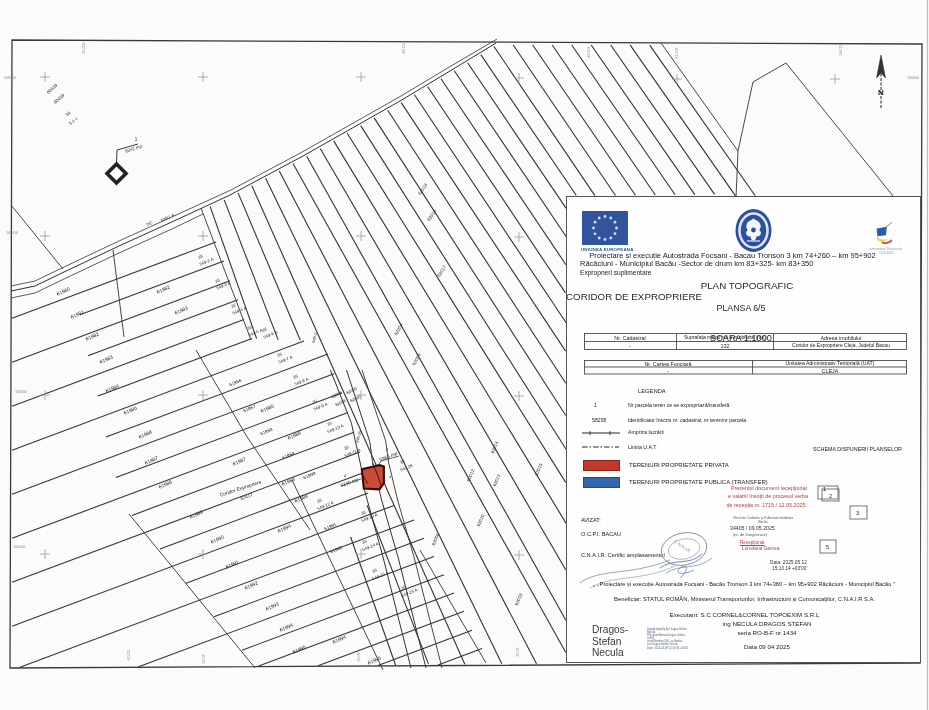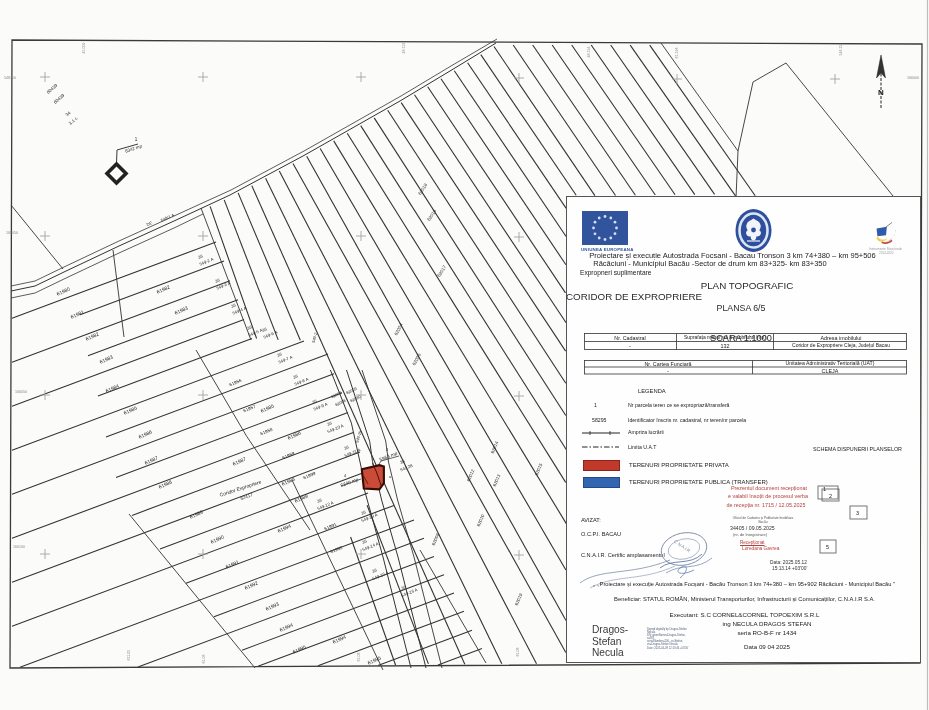--- a/index.html
+++ b/index.html
@@ -286,22 +286,22 @@
 <svg style="position:absolute;left:872px;top:219px" width="28" height="36" viewBox="0 0 32 42">
 <path d="M23 4C18 8 12 12 10 15" stroke="#555" stroke-width="0.9" fill="none"></path>
 <path d="M5 11L17 9L16 19L6 20Z" fill="#2f5bab"></path>
 <path d="M6 20C9 25 15 25 18 22C16 27 8 28 5 23Z" fill="#f0d249"></path>
 <path d="M7 24C11 28 18 28 22 24C27 19 28 14 27 12C28 17 25 22 20 25C15 28 9 27 7 24Z" fill="#c24a42"></path>
 <path d="M11 27C15 29 20 28 23 25" stroke="#c24a42" stroke-width="2" fill="none"></path>
 </svg>
 <div style="position:absolute;left:869px;top:248px;font-size:3.2px;line-height:1.15;color:#999;">Instrumente Structurale</div>
 <div style="position:absolute;left:879px;top:252px;font-size:3.0px;line-height:1.15;color:#999;">2014-2020</div>
 
-<div style="position:absolute;left:580px;top:252px;font-size:7.5px;line-height:1.15;width:305px;text-align:center;color:#1d1d1d;">Proiectare și execuție Autostrada Focsani - Bacau Tronson 3 km 74+380 – km 95+506</div>
-<div style="position:absolute;left:580px;top:260px;font-size:7.5px;line-height:1.15;width:260px;text-align:center;color:#1d1d1d;">Răcăciuni - Municipiul Bacău -Sector de drum km 83+325- km 83+350</div>
+<div style="position:absolute;left:580px;top:252px;font-size:7.5px;line-height:1.15;width:305px;text-align:center;color:#1d1d1d;">Proiectare și execuție Autostrada Focsani - Bacau Tronson 3 km 74+260 – km 95+902</div>
+<div style="position:absolute;left:580px;top:260px;font-size:7.5px;line-height:1.15;width:260px;color:#1d1d1d;">Răcăciuni - Municipiul Bacău -Sector de drum km 83+325- km 83+350</div>
 <div style="position:absolute;left:580px;top:269px;font-size:6.6px;line-height:1.15;color:#222;">Expropneri suplimentare</div>
 
 <div style="position:absolute;left:566px;top:280px;font-size:9.8px;line-height:1.15;width:350px;text-align:center;color:#2a2a2a;padding-left:12px;">PLAN TOPOGRAFIC</div>
 <div style="position:absolute;left:566px;top:291px;font-size:9.8px;line-height:1.15;width:350px;color:#2a2a2a;">CORIDOR DE EXPROPRIERE</div>
 <div style="position:absolute;left:566px;top:303px;font-size:8.8px;line-height:1.15;width:350px;text-align:center;color:#2a2a2a;">PLANSA 6/5</div>
 <div style="position:absolute;left:566px;top:317px;font-size:9.2px;line-height:1.15;width:350px;text-align:center;color:#2a2a2a;margin-top:16px;">SCARA 1:1000</div>
 
 <svg style="position:absolute;left:584px;top:333px" width="324" height="18">
 <rect x="0.5" y="0.5" width="322" height="16" fill="none" stroke="#333" stroke-width="0.8"></rect>
 <line x1="0.5" y1="8.5" x2="322.5" y2="8.5" stroke="#333" stroke-width="0.8"></line>

